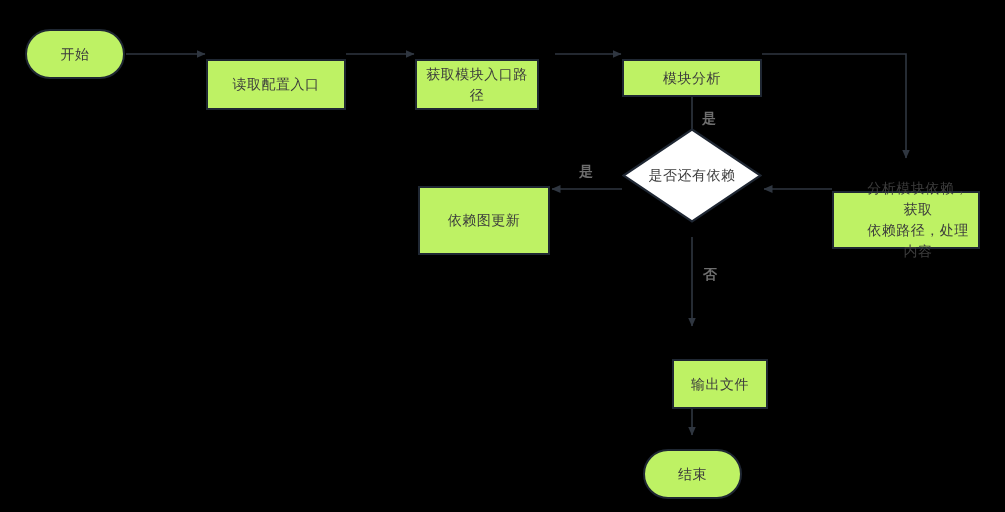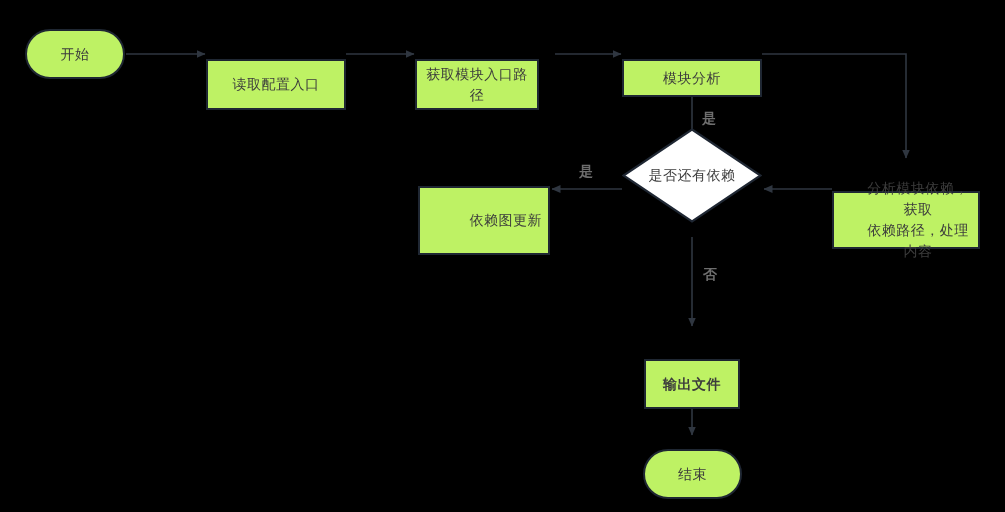--- a/index.html
+++ b/index.html
@@ -137,25 +137,25 @@
 依赖路径，处理内容</span>
   </div>
 
   <div class="decision" style="left:622px; top:128px; width:140px; height:95px;">
     <svg class="diamond-shape" viewBox="0 0 140 95" preserveAspectRatio="none" xmlns="http://www.w3.org/2000/svg">
       <polygon points="70,1.5 138.5,47.5 70,93.5 1.5,47.5" fill="#ffffff" stroke="#1f2733" stroke-width="2.2"></polygon>
     </svg>
     <span class="decision-label">是否还有依赖</span>
   </div>
 
-  <div class="node process" style="left:418px; top:155px; width:132px; height:69px;justify-content:flex-end;">
+  <div class="node process" style="left:418px; top:155px; width:132px; height:69px;">
     <span class="node-label">依赖图更新</span>
   </div>
 
-  <div class="node process" style="left:644px; top:328px; width:96px; height:50px;font-weight:bold;">
+  <div class="node process" style="left:672px; top:328px; width:96px; height:50px;">
     <span class="node-label">输出文件</span>
   </div>
 
   <div class="node terminator" style="left:643px; top:437px; width:99px; height:50px;margin-top:12px;">
     <span class="node-label">结束</span>
   </div>
 
   <div class="edge-label" style="left:702px; top:110px;">是</div>
 
   <div class="edge-label" style="left:579px; top:163px;">是</div>

